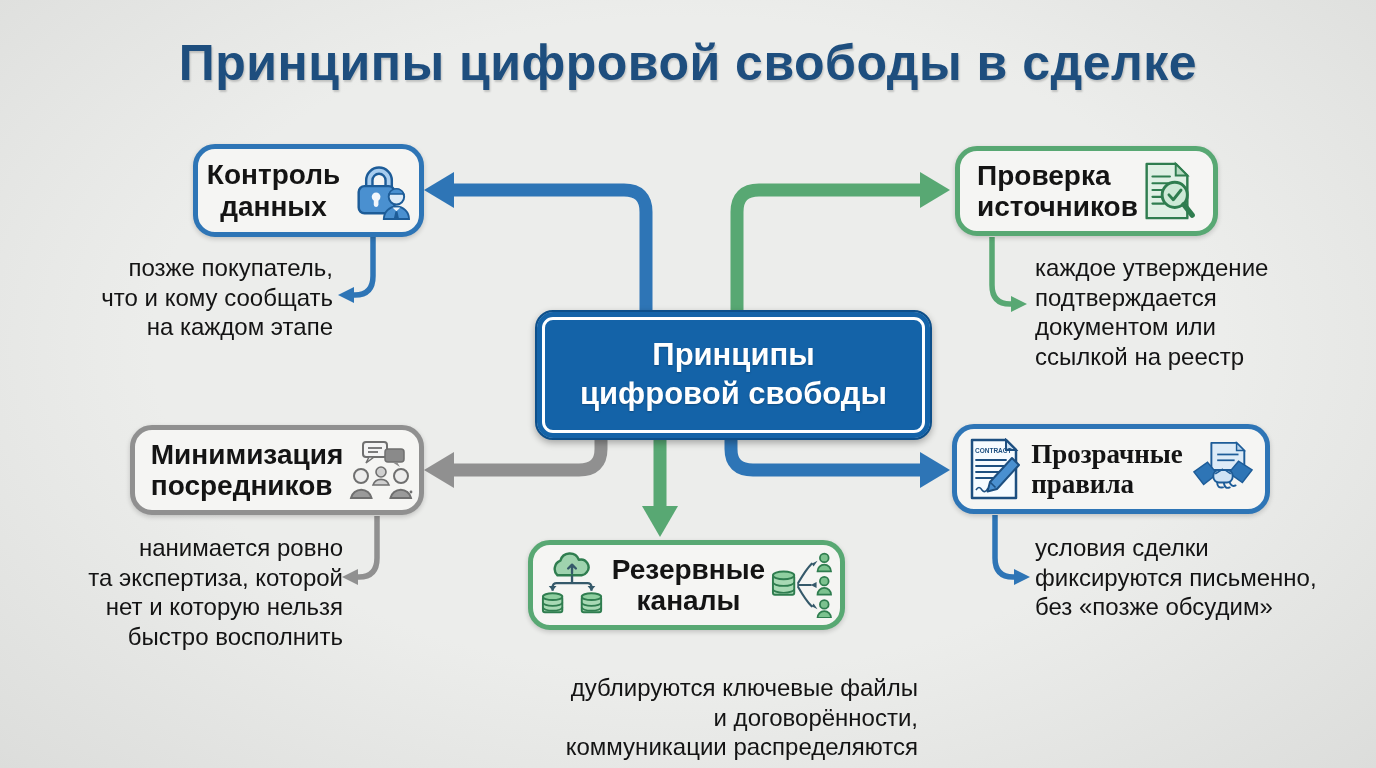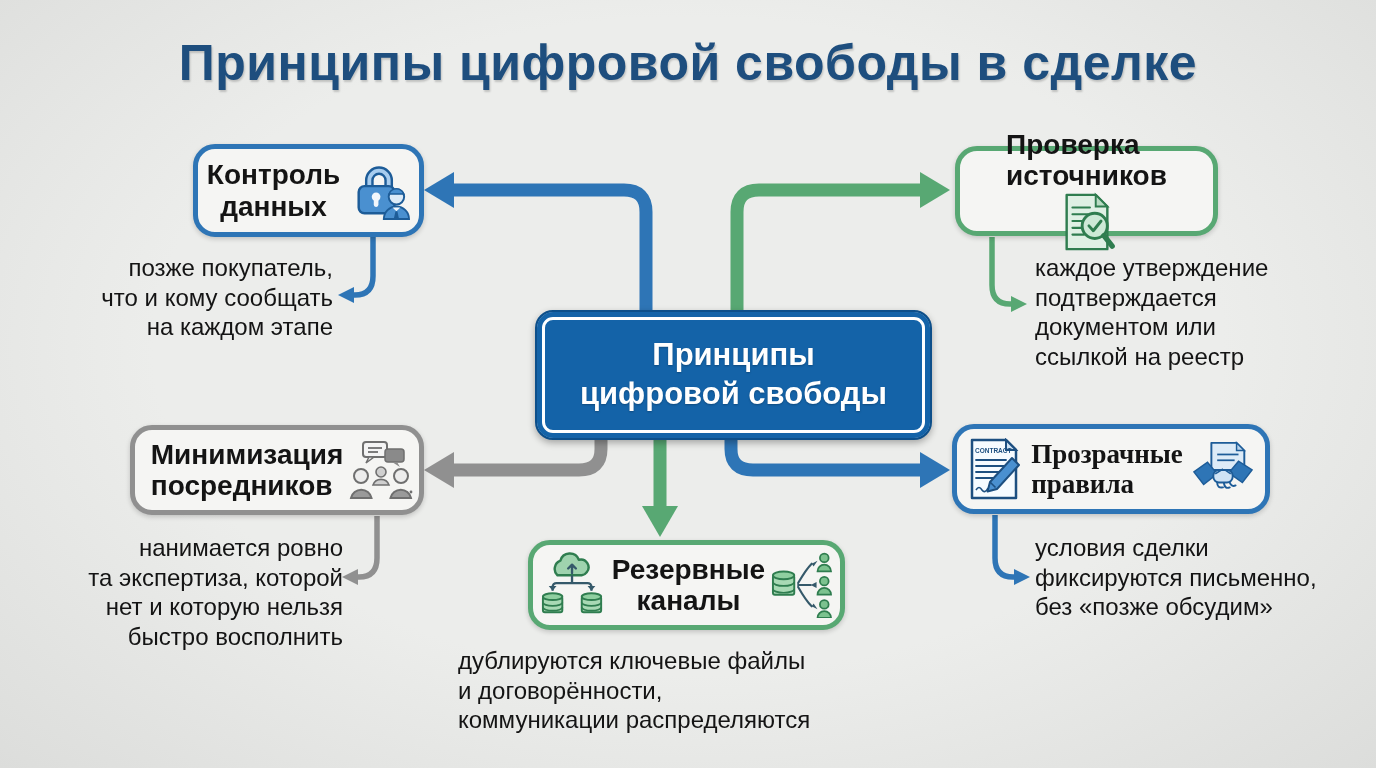--- a/index.html
+++ b/index.html
@@ -27,21 +27,21 @@
   .card .label{
     font-weight:bold;color:#141414;font-size:28px;line-height:1.12;
     white-space:pre-line;
   }
   .card .icon{flex:0 0 auto;display:flex;align-items:center;}
   .b-blue {border:5px solid #2e75b6;}
   .b-green{border:5px solid #58a873;}
   .b-gray {border:5px solid #909090;}
   .card-control  {left:193px;top:144px;width:231px;height:93px;gap:8px;}
   .card-control .label{text-align:center;}
-  .card-sources  {left:955px;top:146px;width:263px;height:90px;gap:0;flex-direction:column;}
+  .card-sources  {left:955px;top:146px;width:263px;height:90px;gap:0;}
   .card-sources .label{text-align:left;}
   .card-minimize {left:130px;top:425px;width:294px;height:90px;gap:6px;}
   .card-minimize .label{text-align:left;margin-left:10px;}
   .card-rules    {left:952px;top:424px;width:318px;height:90px;gap:9px;}
   .card-rules .label{text-align:left;font-size:27px;font-family:Liberation Serif, serif;}
   .card-backup   {left:528px;top:540px;width:317px;height:90px;gap:6px;}
   .card-backup .label{text-align:center;}
   .center-box{
     position:absolute;z-index:2;
     left:487px;top:310px;width:397px;height:130px;
@@ -59,21 +59,21 @@
     text-shadow:0 1px 2px rgba(0,0,0,0.25);
   }
   .note{
     position:absolute;z-index:2;
     font-size:24px;line-height:1.23;color:#141414;white-space:pre-line;
   }
   .note-control {left:88px;top:253px;width:245px;text-align:right;}
   .note-sources {left:1035px;top:253px;width:270px;text-align:left;}
   .note-minimize{left:88px;top:533px;width:255px;text-align:right;}
   .note-rules   {left:1035px;top:533px;width:300px;text-align:left;}
-  .note-backup  {left:458px;top:646px;width:460px;text-align:left;}
+  .note-backup  {left:458px;top:673px;width:460px;text-align:right;}
 </style>
 </head>
 <body>
 
 <div class="stage">
 
   <svg class="wires" viewBox="0 0 1376 768">
 
     <g>
       <path d="M 646 320 L 646 212 Q 646 190 624 190 L 452 190" fill="none" stroke="#2e75b6" stroke-width="13"></path>

